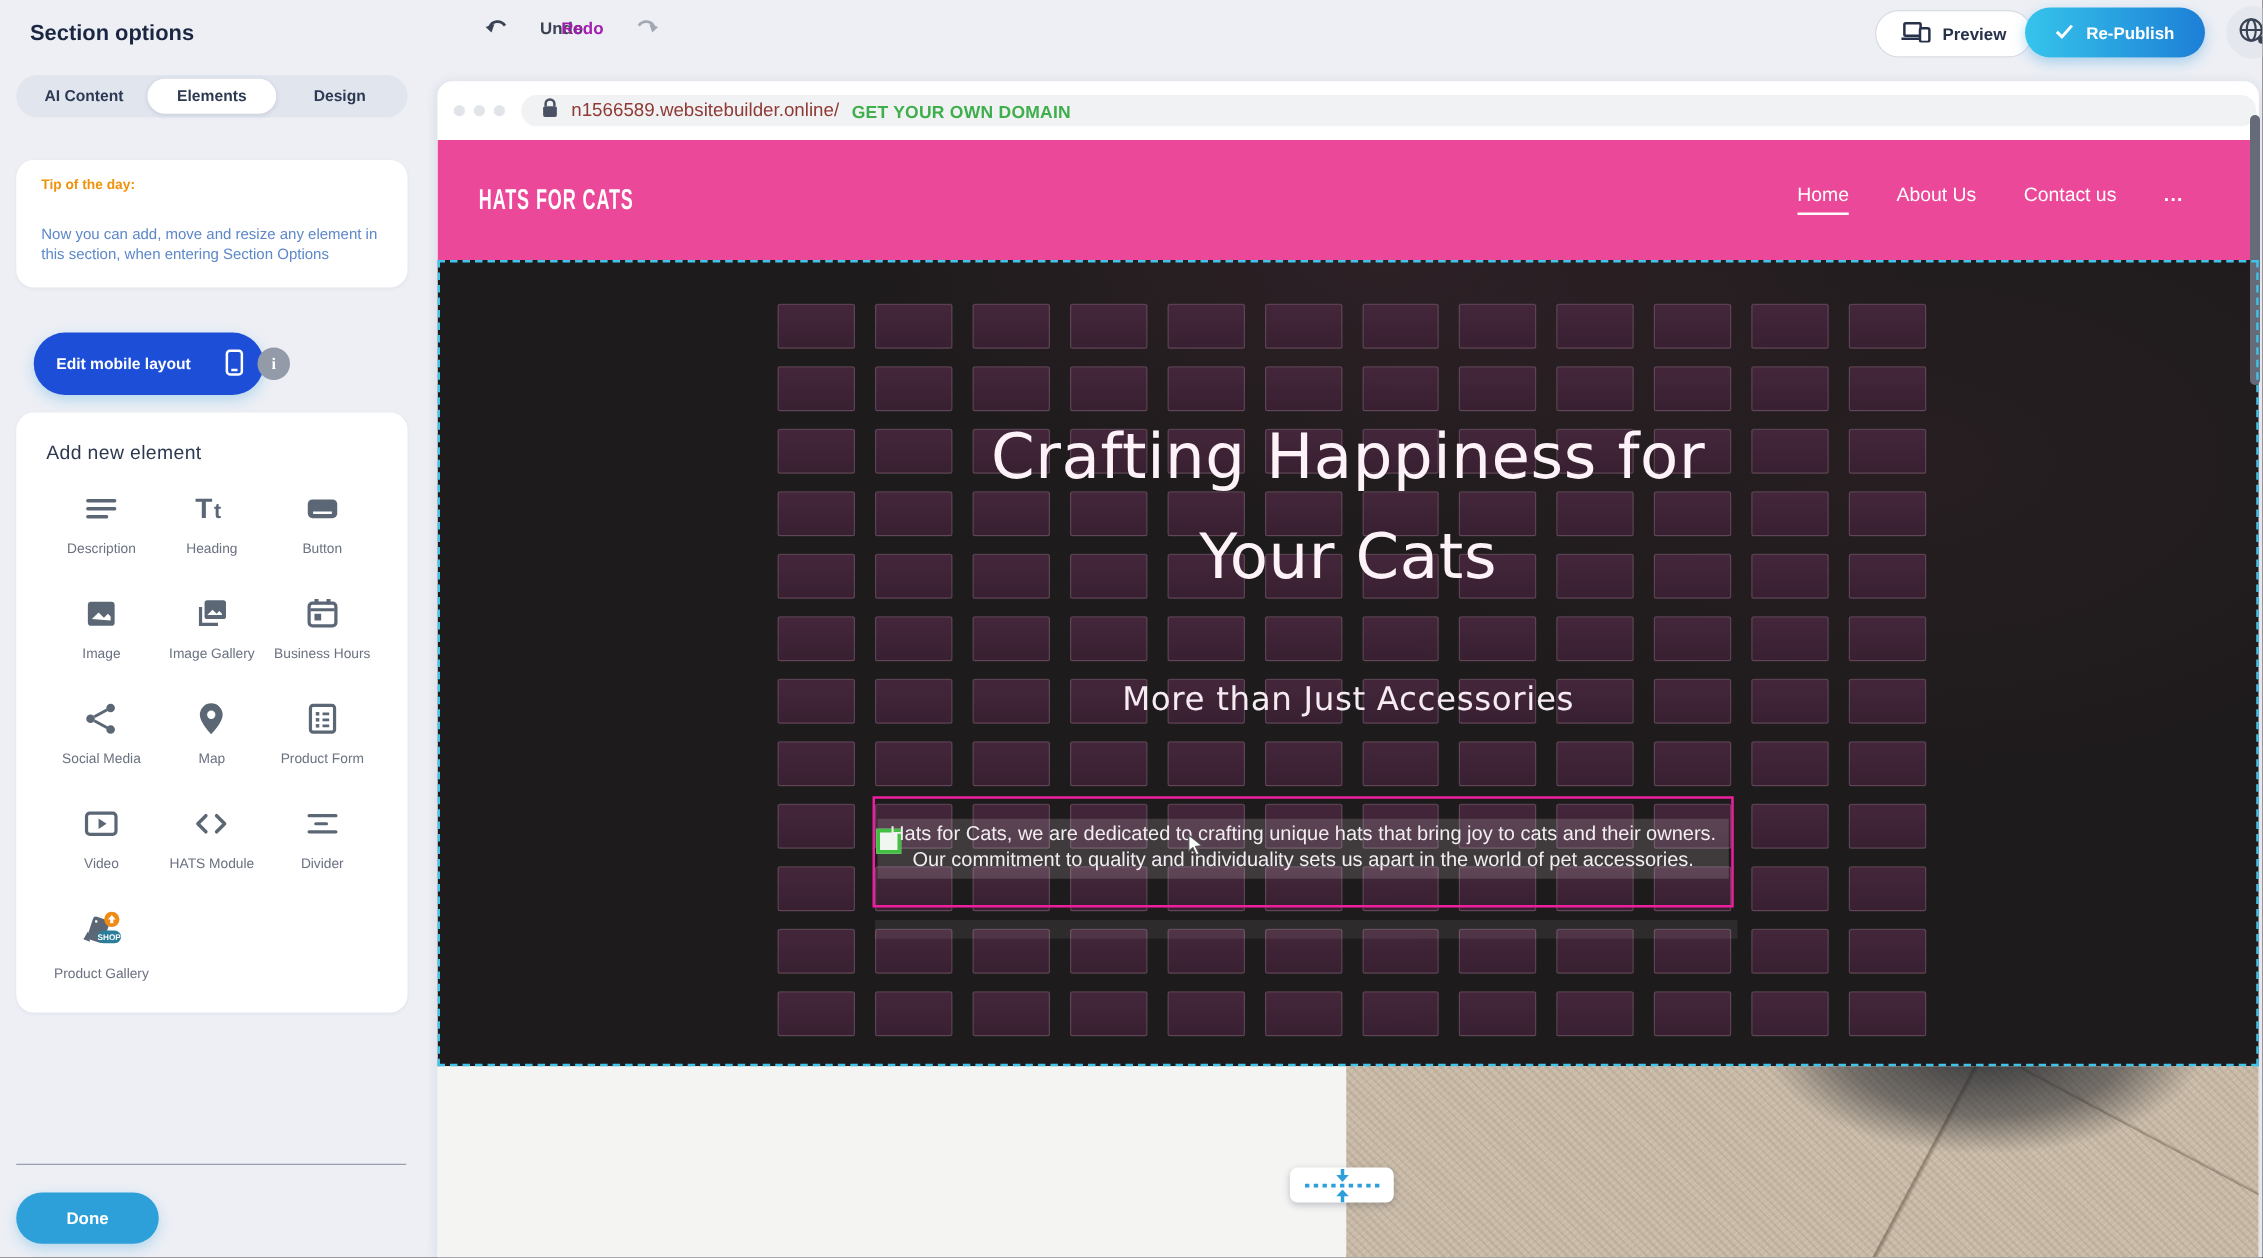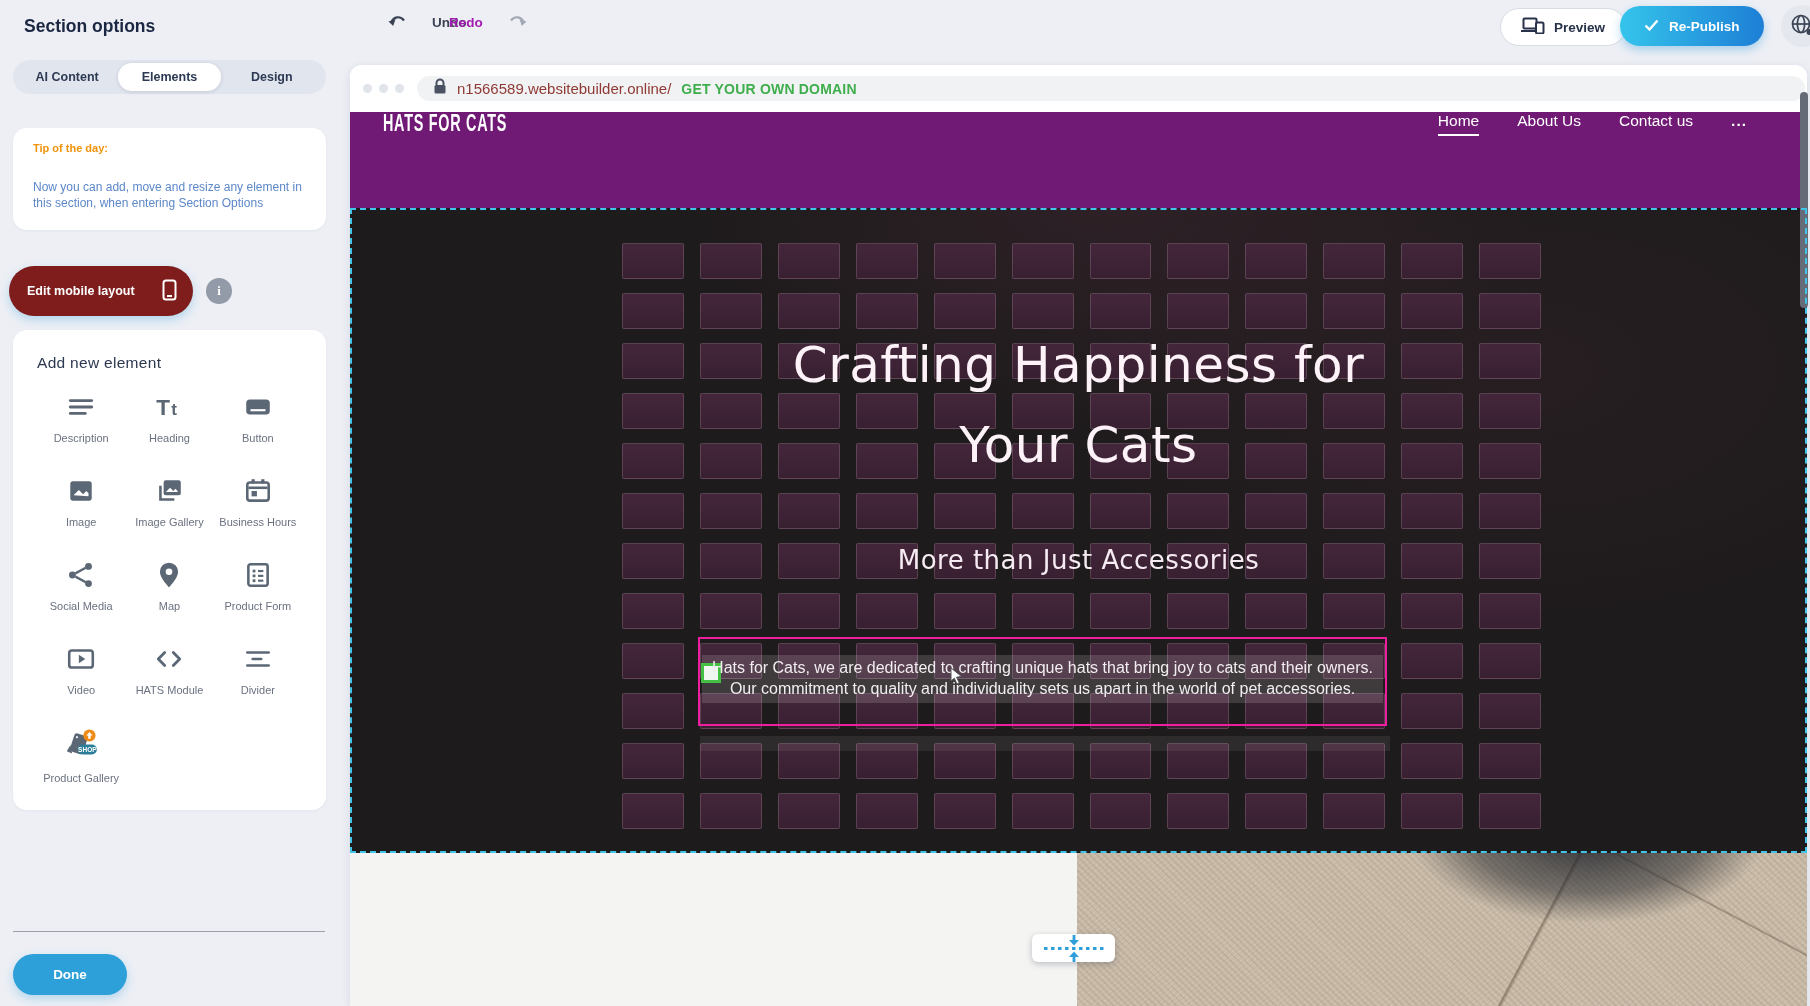--- a/index.html
+++ b/index.html
@@ -19,22 +19,22 @@
 
   
   .panel-title { position:absolute; left:24px; top:16px; font-size:17.5px; font-weight:bold; color:#1b2742; }
   .tabs { position:absolute; left:13px; top:60px; width:313px; height:34px; background:#e1e5ee; border-radius:17px; display:flex; padding:3px; }
   .tab { flex:1; display:flex; align-items:center; justify-content:center; font-size:12.5px; font-weight:bold; color:#2d3a54; border-radius:14px; cursor:pointer; }
   .tab.active { background:#fff; box-shadow:0 1px 4px rgba(30,40,70,.14); }
   .card { position:absolute; left:13px; background:#fff; border-radius:14px; box-shadow:0 1px 3px rgba(30,40,70,.05); }
   .tip-card { top:128px; width:313px; height:102px; padding:14px 20px; }
   .tip-title { font-size:11px; font-weight:bold; color:#f0930c; margin-bottom:25px; }
   .tip-body { font-size:12px; line-height:16px; color:#5c87c9; }
-  .edit-mobile-btn { position:absolute; left:9px; top:266px; width:184px; height:50px; border:none; border-radius:25px;
-    background:#7f1d1d; color:#fff; font-family:inherit; font-size:12.5px; font-weight:bold; display:flex; align-items:center; justify-content:space-between; padding:0 16px 0 18px; cursor:pointer; box-shadow:0 4px 10px rgba(45,159,217,.3); }
+  .edit-mobile-btn { position:absolute; left:27px; top:266px; width:184px; height:50px; border:none; border-radius:25px;
+    background:#1d4ed8; color:#fff; font-family:inherit; font-size:12.5px; font-weight:bold; display:flex; align-items:center; justify-content:space-between; padding:0 16px 0 18px; cursor:pointer; box-shadow:0 4px 10px rgba(45,159,217,.3); }
   .info-btn { position:absolute; left:206px; top:278px; width:26px; height:26px; border-radius:50%; background:#939aa8; border:none; color:#fff; font-size:13px; font-weight:bold; font-family:"Liberation Serif", serif; cursor:pointer; }
   .palette-card { top:330px; width:313px; height:480px; padding:24px; }
   .palette-title { font-size:15.5px; color:#2c3850; margin-bottom:20px; letter-spacing:.3px; }
   .palette-grid { display:grid; grid-template-columns:repeat(3,1fr); row-gap:14px; }
   .pal-item { display:flex; flex-direction:column; align-items:center; gap:6px; cursor:pointer; min-height:70px; }
   .pal-item svg { width:30px; height:30px; }
   .pal-item .pal-label { font-size:11px; color:#6a7180; text-align:center; line-height:13px; }
   .pal-item.big svg { width:38px; height:34px; }
   .panel-divider { position:absolute; left:13px; top:931px; width:312px; border:none; border-top:1.5px solid #9aa0ab; }
   .done-btn { position:absolute; left:13px; top:954px; width:114px; height:41px; border:none; border-radius:21px; background:#2d9fd9;
@@ -43,21 +43,21 @@
   
   .browser { position:absolute; left:350px; top:65px; width:1457px; height:941px; border-radius:12px 12px 0 0; overflow:hidden; box-shadow:0 2px 10px rgba(20,30,60,.10); background:#fff; }
   .chrome { position:relative; height:47px; background:#fff; display:flex; align-items:center; }
   .chrome-dots { display:flex; gap:7px; margin-left:13px; }
   .chrome-dots span { width:9px; height:9px; border-radius:50%; background:#e1e4e9; }
   .urlbar { margin-left:13px; height:25px; width:1388px; background:#f1f2f4; border-radius:16px; display:flex; align-items:center; padding:0 16px; gap:10px; cursor:text; }
   .url-text { font-size:15px; color:#8f3a34; }
   .domain-cta { font-size:14px; font-weight:bold; color:#3fae4c; letter-spacing:.2px; cursor:pointer; }
 
   .site { position:relative; height:894px; }
-  .site-header { height:96px; background:#701a75; display:flex; align-items:flex-start; justify-content:space-between; padding:0 60px 0 33px; }
+  .site-header { height:96px; background:#ec4899; display:flex; align-items:center; justify-content:space-between; padding:0 60px 0 33px; }
   .site-logo { color:#fff; font-size:20px; font-weight:bold; letter-spacing:1px; transform:scaleX(.72) scaleY(1.15); transform-origin:left center; white-space:nowrap; cursor:pointer; }
   .site-nav { display:flex; align-items:center; gap:38px; }
   .nav-item { color:#fff; font-size:15.5px; cursor:pointer; padding-bottom:4px; border-bottom:2px solid transparent; }
   .nav-item.active { border-bottom-color:#fff; }
   .nav-item.more { font-weight:bold; letter-spacing:1px; }
 
   .hero { position:relative; height:645px;
     background:
       radial-gradient(600px 300px at 52% 0%, rgba(125,62,92,.16), transparent 70%),
       radial-gradient(700px 380px at 80% 25%, rgba(100,52,72,.12), transparent 70%),

